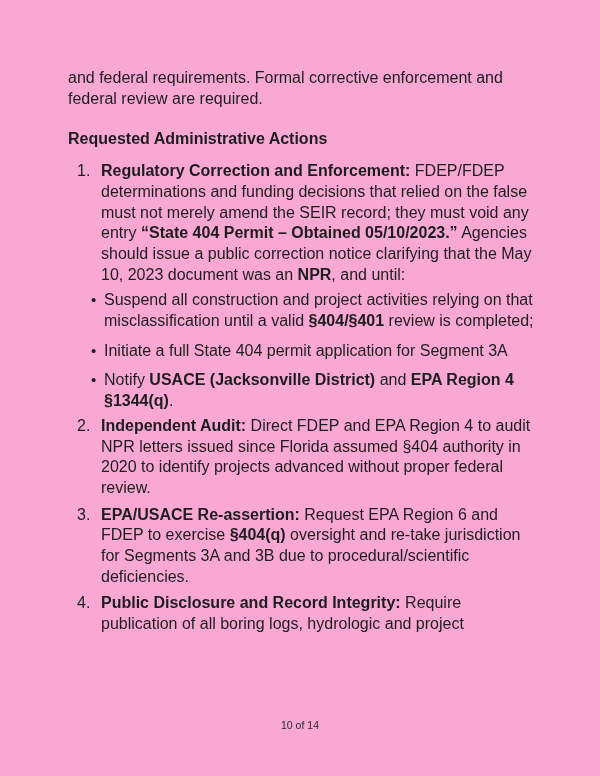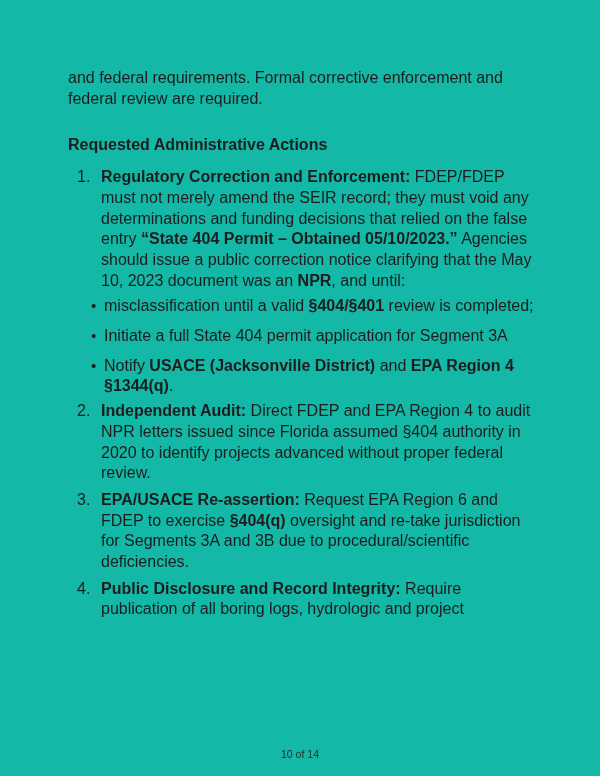--- a/index.html
+++ b/index.html
@@ -1,66 +1,66 @@
 <!DOCTYPE html>
 <html><head>
 <meta charset="utf-8">
 <style>
   html,body{margin:0;padding:0;background:#ffffff;}
   .page{
     position:relative;
     width:600px;height:776px;
-    background:#14b8a6;
+    background:#f9a8d4;
     overflow:hidden;
     font-family:"Liberation Sans",sans-serif;
     color:#1d1d1f;
   }
   .content{position:absolute;left:68px;top:68px;width:472px;}
   .block{position:relative;}
   .line{font-size:16px;line-height:20.7px;white-space:pre;}
   .bold{font-weight:bold;}
   .h .line{font-weight:bold;}
   .li{padding-left:33px;}
   .bullet{padding-left:36px;}
   .marker{position:absolute;top:0;font-size:16px;line-height:20.7px;}
   .li .marker{left:9px;}
   .bullet .marker{left:23px;font-size:15px;}
-  .p + .h{margin-top:26px;}
+  .p + .h{margin-top:20px;}
   .h + .li{margin-top:11px;}
   .li + .bullet{margin-top:5px;}
   .bullet + .bullet{margin-top:9px;}
   .bullet + .li{margin-top:4px;}
   .li + .li{margin-top:6px;}
   .footer{
-    position:absolute;top:748px;left:0;width:100%;
+    position:absolute;top:719px;left:0;width:100%;
     text-align:center;font-size:10.5px;line-height:13px;color:#2a2a2a;
   }
 </style>
 </head>
 <body>
 
 <div class="page">
   <div class="content">
       <div class="block p">
         <div class="line"><span>and federal requirements. Formal corrective enforcement and</span></div>
         <div class="line"><span>federal review are required.</span></div>
       </div>
       <div class="block h">
         <div class="line"><span class="bold">Requested Administrative Actions</span></div>
       </div>
       <div class="block li">
         <div class="line"><span class="marker">1.</span><span class="bold">Regulatory Correction and Enforcement:</span><span> FDEP/FDEP</span></div>
+        <div class="line"><span>determinations and funding decisions that relied on the false</span></div>
         <div class="line"><span>must not merely amend the SEIR record; they must void any</span></div>
-        <div class="line"><span>determinations and funding decisions that relied on the false</span></div>
         <div class="line"><span>entry </span><span class="bold">“State 404 Permit – Obtained 05/10/2023.”</span><span> Agencies</span></div>
         <div class="line"><span>should issue a public correction notice clarifying that the May</span></div>
         <div class="line"><span>10, 2023 document was an </span><span class="bold">NPR</span><span>, and until:</span></div>
       </div>
       <div class="block bullet">
-        <div class="line"><span class="marker">•</span></div>
+        <div class="line"><span class="marker">•</span><span>Suspend all construction and project activities relying on that</span></div>
         <div class="line"><span>misclassification until a valid </span><span class="bold">§404/§401</span><span> review is completed;</span></div>
       </div>
       <div class="block bullet">
         <div class="line"><span class="marker">•</span><span>Initiate a full State 404 permit application for Segment 3A</span></div>
       </div>
       <div class="block bullet">
         <div class="line"><span class="marker">•</span><span>Notify </span><span class="bold">USACE (Jacksonville District)</span><span> and </span><span class="bold">EPA Region 4</span></div>
         <div class="line"><span class="bold">§1344(q)</span><span>.</span></div>
       </div>
       <div class="block li">

